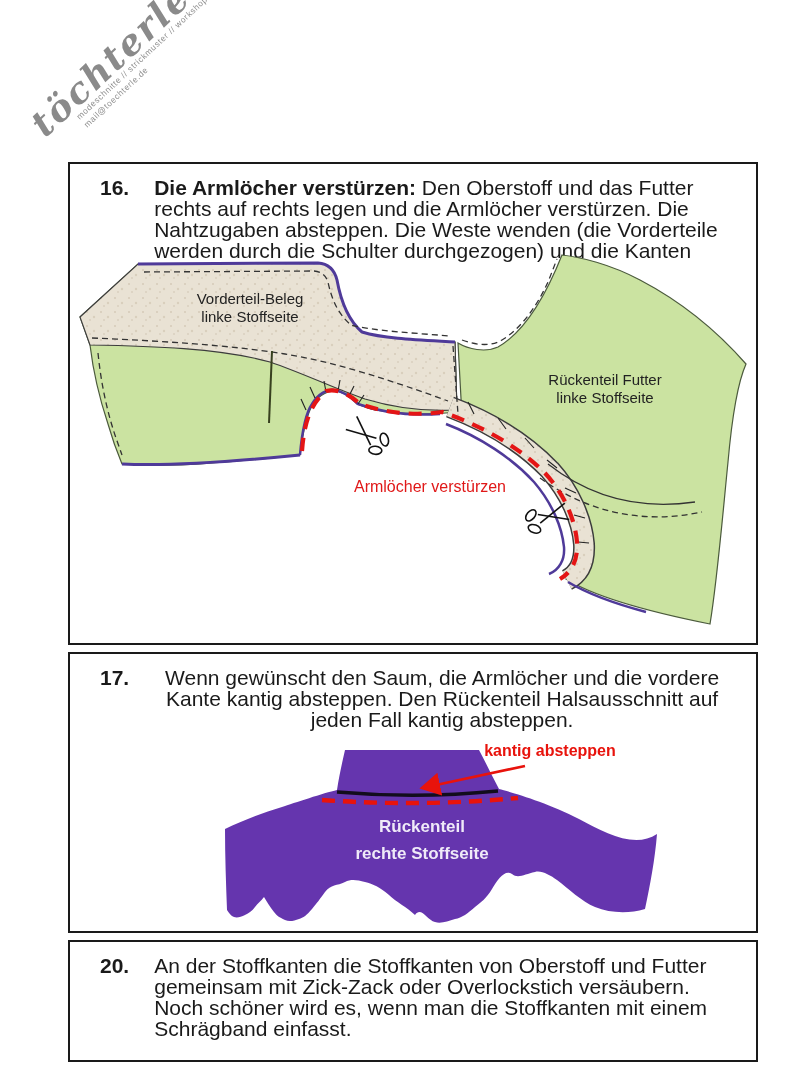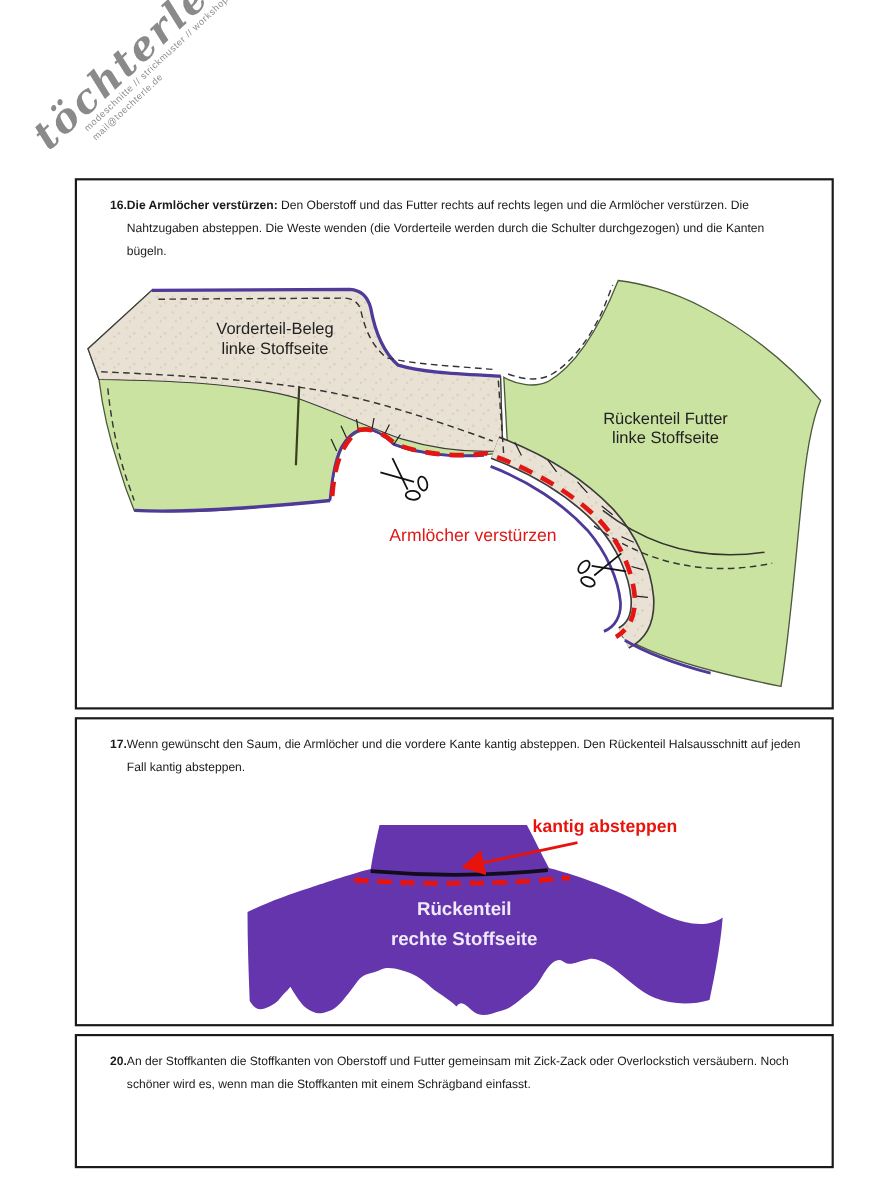--- a/index.html
+++ b/index.html
@@ -7,23 +7,23 @@
         font-family:"Liberation Sans", sans-serif;color:#1a1a1a;}
   
   #logo{position:absolute;left:26px;top:118px;transform:rotate(-43deg);transform-origin:0 0;
         color:#8a8a8a;white-space:nowrap;}
   #logo .brand{font-family:"DejaVu Serif", serif;font-style:italic;font-weight:bold;
         font-size:36px;letter-spacing:2px;line-height:30px;}
   #logo .tagline{margin-left:38px;font-size:8.5px;letter-spacing:.6px;line-height:11px;color:#8f8f8f;}
   
   .step-box{position:absolute;left:68px;width:690px;border:2px solid #1a1a1a;background:#fff;box-sizing:border-box;}
   #box16{top:162px;height:483px;}
-  #box17{top:652px;height:281px;}
+  #box17{top:652px;height:281px;text-align:center;}
   #box18{top:940px;height:122px;}
-  .step-text{display:flex;padding:13px 26px 0 30px;font-size:11px;line-height:21px;}
+  .step-text{display:flex;padding:13px 26px 0 30px;font-size:21px;line-height:21px;gap:25px;}
   .step-num{font-weight:bold;flex:0 0 auto;}
   .step-par{flex:1 1 auto;}
   .fig{position:absolute;left:0;}
   #fig16{top:88px;}
   #fig17{top:82px;}
   
   svg text{font-family:"Liberation Sans", sans-serif;}
   .fig-label{font-size:15px;fill:#222;}
   .red-label{font-size:16px;fill:#e01818;}
   .red-label-bold{font-size:16px;font-weight:bold;fill:#e8130c;}

